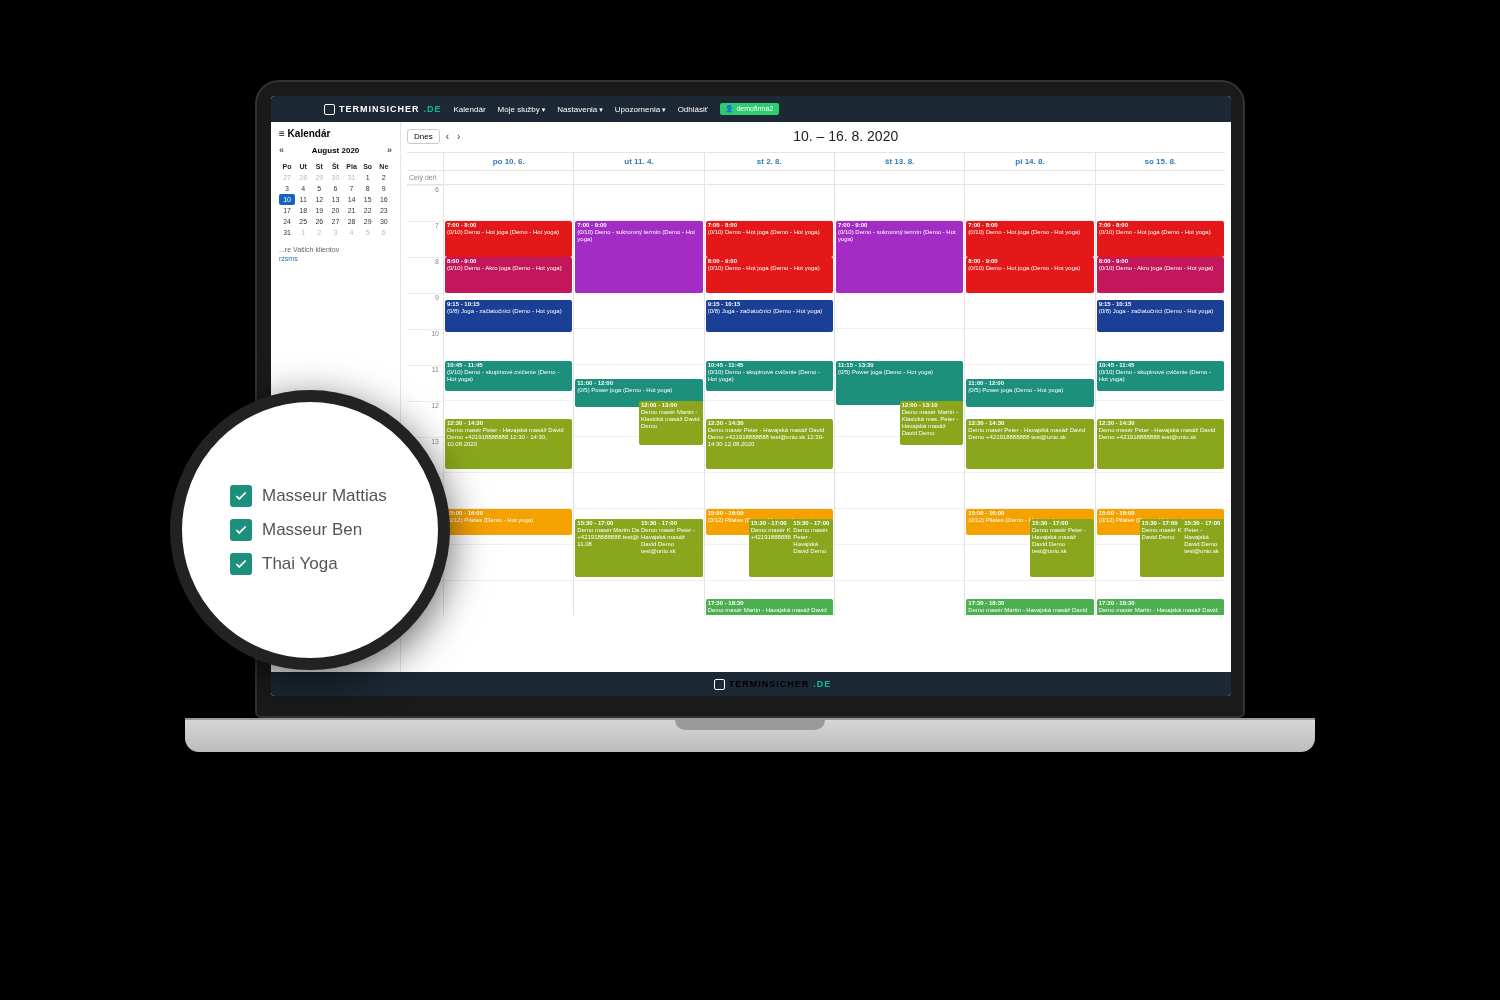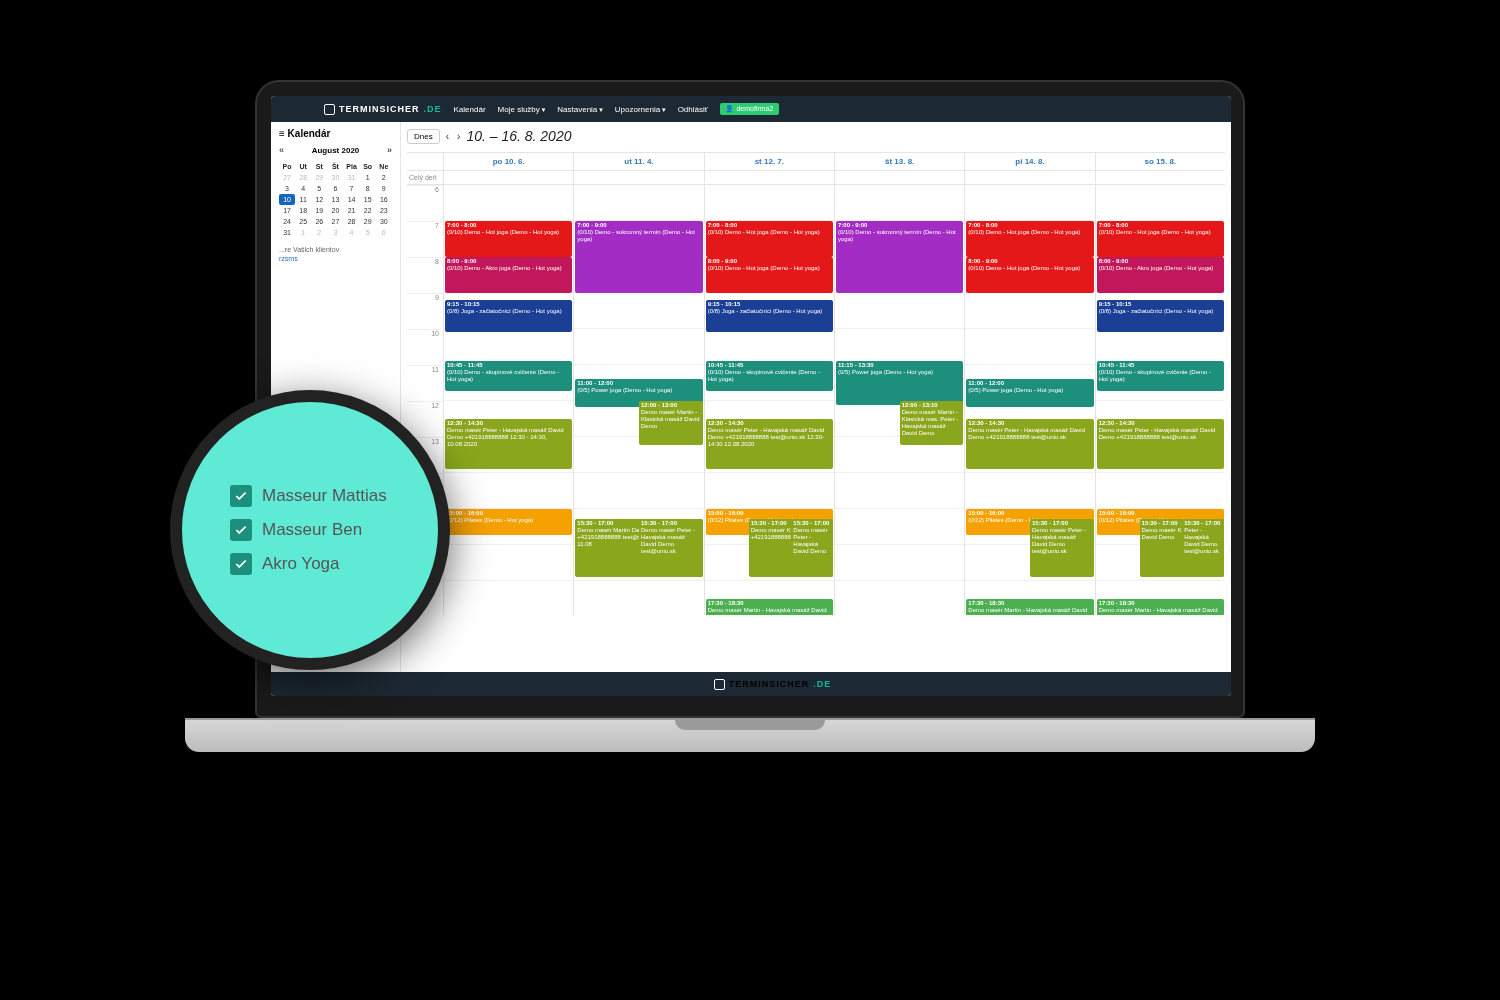--- a/index.html
+++ b/index.html
@@ -109,21 +109,21 @@
   }
   .toolbar {
     display:flex;align-items:center;gap:4px;
     height:20px;
   }
   .btn-today {
     border:1px solid #ccc;border-radius:3px;
     padding:2px 6px;font-size:8px;cursor:pointer;background:#fff;
   }
   .arrow-btn { cursor:pointer;font-size:10px;color:#333;padding:0 2px; }
-  .range-title { flex:1;font-size:14px;font-weight:400;color:#222;font-style:italic; }
+  .range-title { flex:1;text-align:center;font-size:14px;font-weight:400;color:#222; }
   .day-headers { display:flex;margin-top:6px;border-top:1px solid #e4e4e4; }
   .hour-gutter { width:36px; }
   .day-h {
     flex:1;text-align:center;font-size:8px;color:#337ab7;font-weight:600;
     padding:4px 0;border-left:1px solid #e4e4e4;cursor:pointer;
   }
   .allday-row { display:flex; border-top:1px solid #e4e4e4;border-bottom:1px solid #e4e4e4; }
   .allday-label { width:36px;font-size:7px;color:#888;padding:3px 2px; }
   .allday-cell { flex:1;border-left:1px solid #e4e4e4;height:12px; }
   .cal-grid { display:flex; position:relative; height:430px; overflow:hidden; }
@@ -170,21 +170,21 @@
     position:absolute;left:0;right:0;bottom:0;
     background:#1c2833;height:24px;
     display:flex;align-items:center;justify-content:center;
   }
   
   .magnifier {
     position:absolute;
     left:170px; top:390px;
     width:280px;height:280px;
     border-radius:50%;
-    background:#5eead4;
+    background:#ffffff;
     border:12px solid #222;
     box-shadow:0 10px 40px rgba(0,0,0,0.6);
     display:flex;flex-direction:column;justify-content:center;
     padding-left:48px;
   }
   .mag-item { display:flex;align-items:center;gap:10px;margin:6px 0; }
   .mag-check {
     width:22px;height:22px;background:#1c8f7d;border-radius:3px;
     display:flex;align-items:center;justify-content:center;
   }
@@ -300,21 +300,21 @@
             <span class="btn-today">Dnes</span>
             <span class="arrow-btn">‹</span>
             <span class="arrow-btn">›</span>
             <div class="range-title">10. – 16. 8. 2020</div>
           </div>
           <div class="day-headers">
             <div class="hour-gutter"></div>
             <div id="day-headers-inner" style="display:flex;flex:1;">
                 <div class="day-h">po 10. 6.</div>
                 <div class="day-h">ut 11. 4.</div>
-                <div class="day-h">st 12. 7.</div>
+                <div class="day-h">st 2. 8.</div>
                 <div class="day-h">št 13. 8.</div>
                 <div class="day-h">pi 14. 8.</div>
                 <div class="day-h">so 15. 8.</div>
               </div>
           </div>
           <div class="allday-row">
             <div class="allday-label">Celý deň</div>
             <div id="allday-cells" style="display:flex;flex:1;">
                 <div class="allday-cell"></div>
                 <div class="allday-cell"></div>
@@ -542,15 +542,15 @@
         </svg>
       </span>
       <span class="mag-label">Masseur Ben</span>
     </div>
     <div class="mag-item">
       <span class="mag-check">
         <svg viewBox="0 0 24 24">
           <path fill="none" stroke="#fff" stroke-width="3" d="M4 12l5 5L20 6"></path>
         </svg>
       </span>
-      <span class="mag-label">Akro Yoga</span>
+      <span class="mag-label">Thai Yoga</span>
     </div>
   </div>
 
 </body></html>

